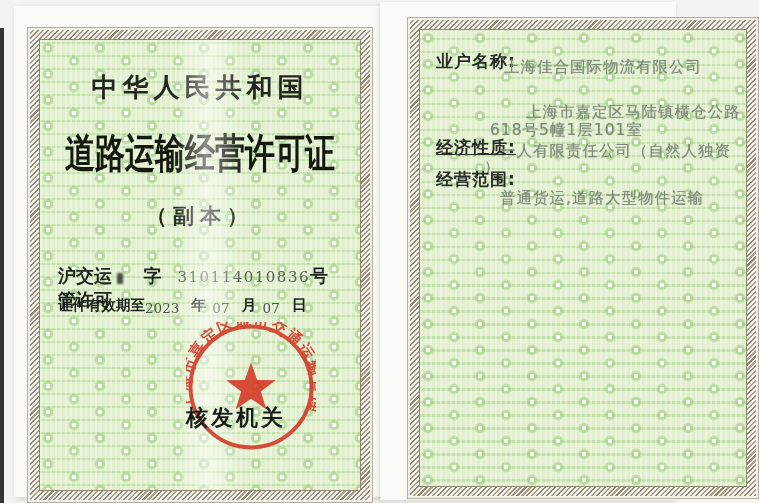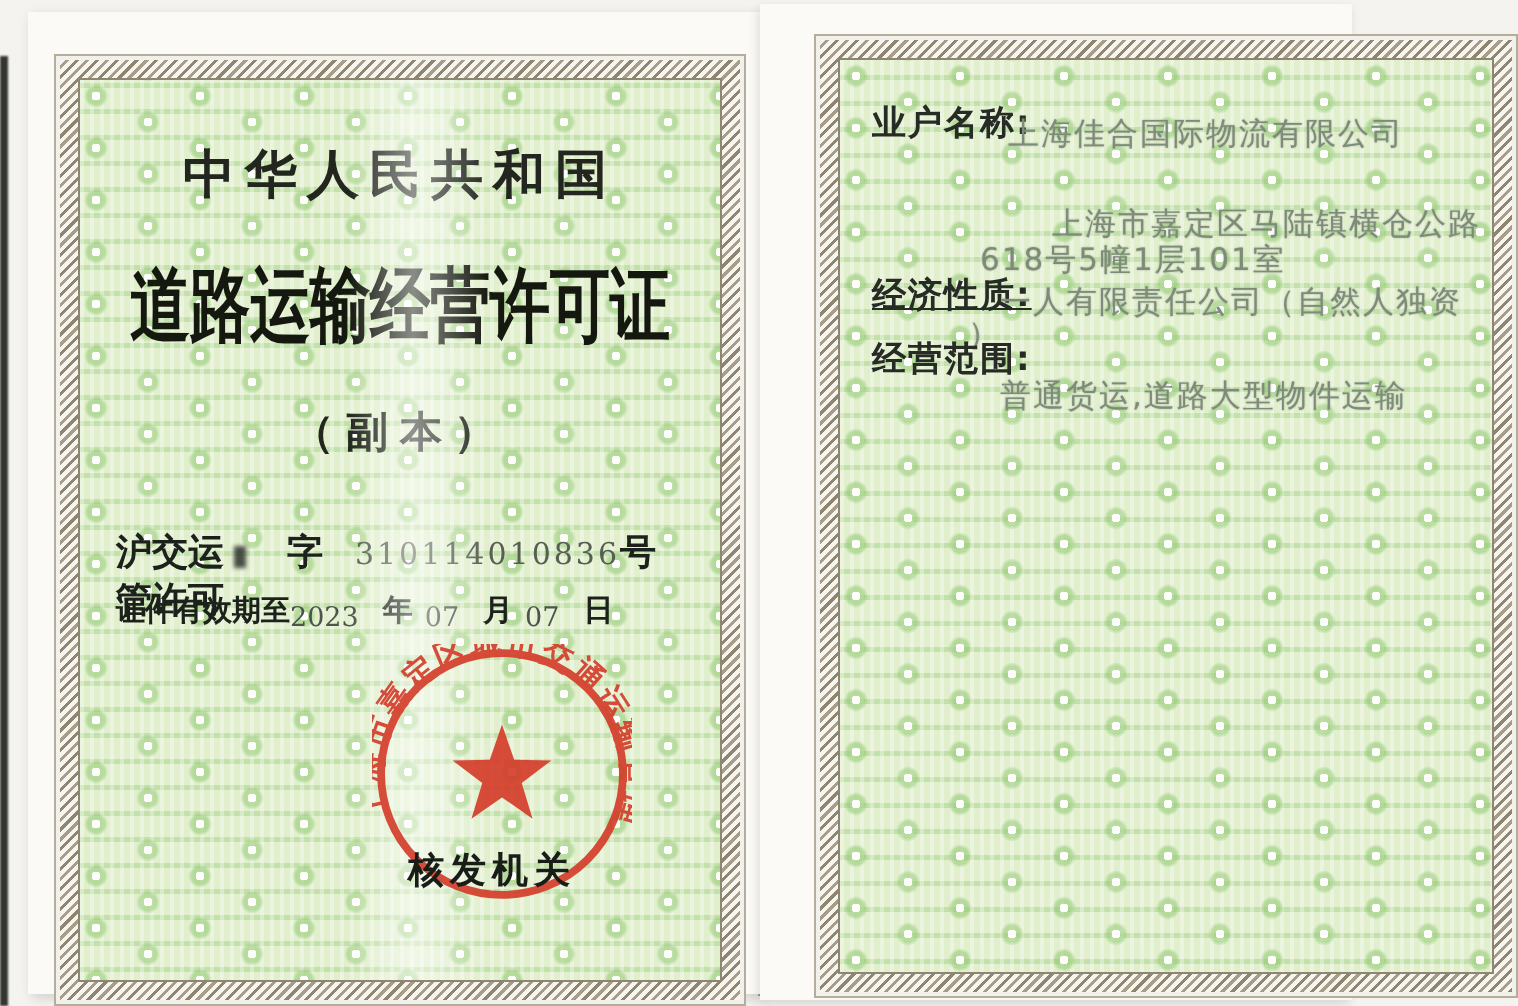--- a/index.html
+++ b/index.html
@@ -49,22 +49,22 @@
     background:rgba(45,48,44,.85);filter:blur(1px);}
   .license-zi{margin-left:20px;}
   .license-number{margin-left:16px;font-family:"DejaVu Serif","Liberation Serif",serif;
     font-size:15px;letter-spacing:1.5px;color:#565f52;}
   .license-suffix{margin-left:auto;}
   .validity-row{position:absolute;left:18px;top:256px;display:flex;align-items:baseline;font-size:15px;}
   .validity-label{font-weight:800;font-size:14.5px;color:#1d211c;}
   .v-num{font-family:"DejaVu Serif","Liberation Serif",serif;font-size:13.5px;color:#4d554b;transform:translateY(3px);}
   .v-unit{font-weight:800;font-size:15px;color:#1d211c;margin-left:12px;margin-right:6px;}
   .seal{position:absolute;left:146px;top:282px;width:130px;height:130px;opacity:.9;z-index:1;}
-  .issuer{position:absolute;left:146px;top:363px;width:120px;text-align:center;z-index:2;
-    font-size:18px;font-weight:800;letter-spacing:3px;color:#191d18;margin-top:20px;}
+  .issuer{position:absolute;left:146px;top:363px;width:120px;z-index:2;
+    font-size:22px;font-weight:800;letter-spacing:3px;color:#191d18;}
   .issue-row{position:absolute;left:115px;top:405px;display:flex;align-items:baseline;z-index:2;}
   .i-year{font-family:"DejaVu Serif","Liberation Serif",serif;font-size:15px;color:#686a64;}
   .i-unit{font-size:17px;font-weight:800;color:#1d211c;}
   .i-unit.u1{margin-left:44px;} .i-unit.u2{margin-left:20px;} .i-unit.u3{margin-left:18px;}
   .i-small{font-family:"DejaVu Serif","Liberation Serif",serif;font-size:12px;color:#6a6c66;transform:translateY(2px);}
   
   .field-label{position:absolute;font-size:17px;font-weight:800;color:#272b25;letter-spacing:1px;white-space:pre;}
   .field-value{position:absolute;font-size:15.5px;color:#7d8c78;letter-spacing:1px;white-space:pre;
     text-shadow:0 0 1px rgba(125,140,120,.7);}
   .fl-name{left:16px;top:20px;} .fv-name{left:84px;top:27px;}

